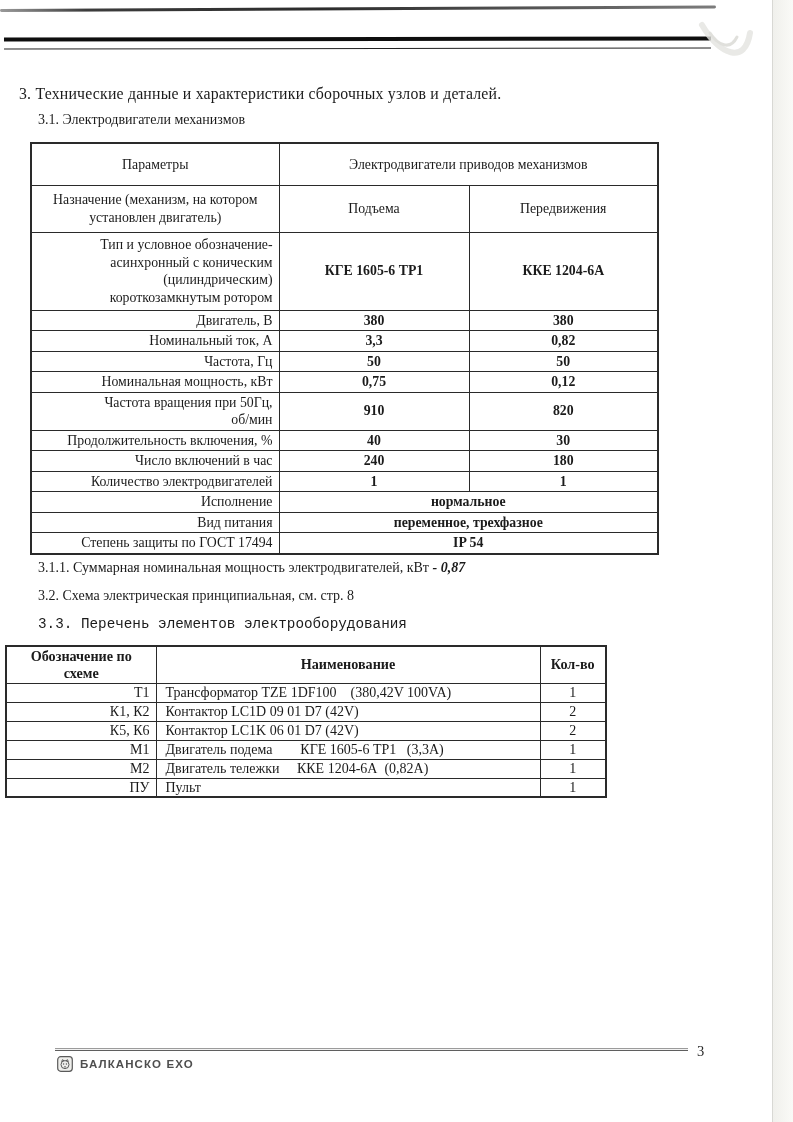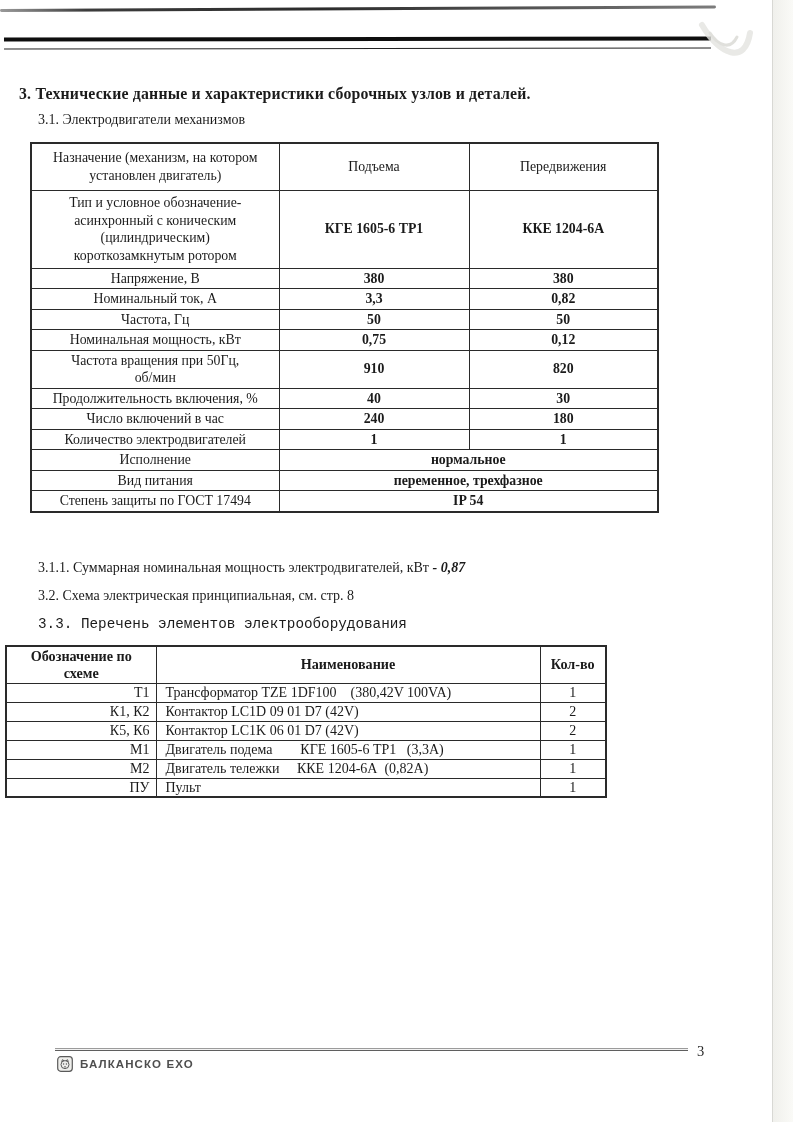--- a/index.html
+++ b/index.html
@@ -16,36 +16,36 @@
                   background:linear-gradient(90deg,#f0f0ec,#fafaf7); }
   .scan-artifact { position:absolute; left:690px; top:15px; opacity:.8; }
 
   
   .top-line-1 { position:absolute; top:9px; left:0; width:716px; height:3px;
     background:linear-gradient(90deg,#9a9a9a,#3c3c3c 12%,#2c2c2c 45%,#555 75%,#7c7c7c);
     transform:rotate(-0.28deg); transform-origin:left center; border-radius:2px; }
   .top-line-2 { position:absolute; top:37px; left:4px; width:707px; height:7px;
     border-top:4px solid #0e0e0e; border-bottom:1.6px solid #222; transform:rotate(-0.1deg); }
 
-  .h1 { position:absolute; left:19px; top:85px; font-size:15.8px; font-weight:bold; letter-spacing:.2px; }
+  .h1 { position:absolute; left:19px; top:85px; font-size:15.8px; font-weight:normal; letter-spacing:.2px; }
   .sub { position:absolute; font-size:14px; }
   .s31  { left:38px; top:112px; }
   .s311 { left:38px; top:560px; }
   .s311 .val { font-weight:bold; font-style:italic; }
   .s32  { left:38px; top:588px; }
   .s33  { left:38px; top:616px; font-size:14.3px;font-family:Liberation Mono, monospace; }
 
   table { border-collapse:collapse; table-layout:fixed; }
 
   
   .t1 { position:absolute; left:30px; top:142px; width:627px; border:2px solid #2a2a2a; }
   .t1 td { border:1.4px solid #2a2a2a; font-size:13.8px; line-height:17.5px;
            padding:1px 6px; vertical-align:middle; overflow:hidden; }
   .t1 .c { text-align:center; white-space:pre-wrap; }
-  .t1 .p { text-align:center; white-space:pre-wrap; }
+  .t1 .p { text-align:right; white-space:pre-wrap; }
   .t1 .v { text-align:center; font-weight:bold; }
 
   
   .t2 { position:absolute; left:5px; top:645px; width:600px; border:2px solid #2a2a2a; }
   .t2 td { border:1.4px solid #2a2a2a; font-size:14px; line-height:17px;
            padding:0 6px; vertical-align:middle; overflow:hidden; }
   .t2 .h   { font-weight:bold; text-align:center; white-space:pre-wrap; font-size:14.2px; }
   .t2 .ref { text-align:right; }
   .t2 .name{ text-align:left; white-space:pre-wrap; padding-left:9px; }
   .t2 .qty { text-align:center; }
@@ -74,36 +74,40 @@
   <div class="h1">3. Технические данные и характеристики сборочных узлов и деталей.</div>
   <div class="sub s31">3.1. Электродвигатели механизмов</div>
 
   <table class="t1">
     <colgroup>
         <col style="width:248px">
         <col style="width:190px">
         <col style="width:189px">
       </colgroup>
     <tbody>
+      <tr style="height:42px">
+        <td class="c">Параметры</td>
+        <td class="c" colspan="2">Электродвигатели приводов механизмов</td>
+      </tr>
       <tr style="height:47px">
         <td class="c">Назначение (механизм, на котором
 установлен двигатель)</td>
         <td class="c">Подъема</td>
         <td class="c">Передвижения</td>
       </tr>
       <tr style="height:78px">
         <td class="p">Тип и условное обозначение-
 асинхронный с коническим
 (цилиндрическим)
 короткозамкнутым ротором</td>
         <td class="v">КГЕ 1605-6 ТР1</td>
         <td class="v">ККЕ 1204-6А</td>
       </tr>
       <tr style="height:19px">
-        <td class="p">Напряжение, В</td>
+        <td class="p">Двигатель, В</td>
         <td class="v">380</td>
         <td class="v">380</td>
       </tr>
       <tr style="height:19px">
         <td class="p">Номинальный ток, А</td>
         <td class="v">3,3</td>
         <td class="v">0,82</td>
       </tr>
       <tr style="height:19px">
         <td class="p">Частота, Гц</td>

